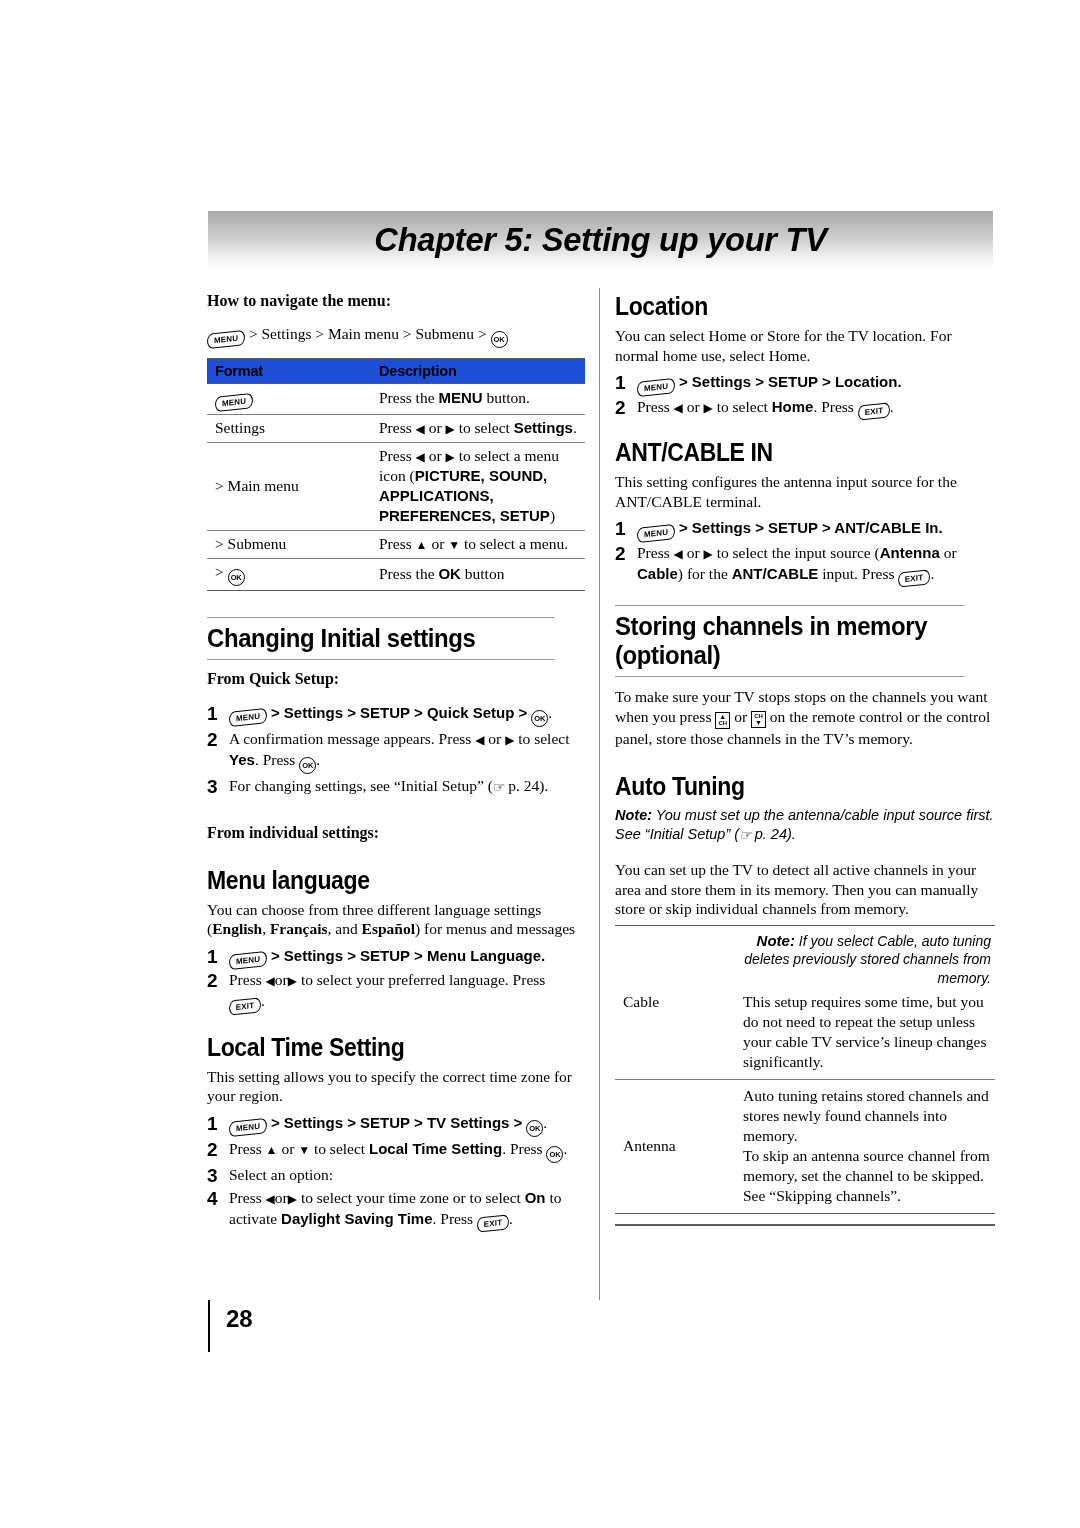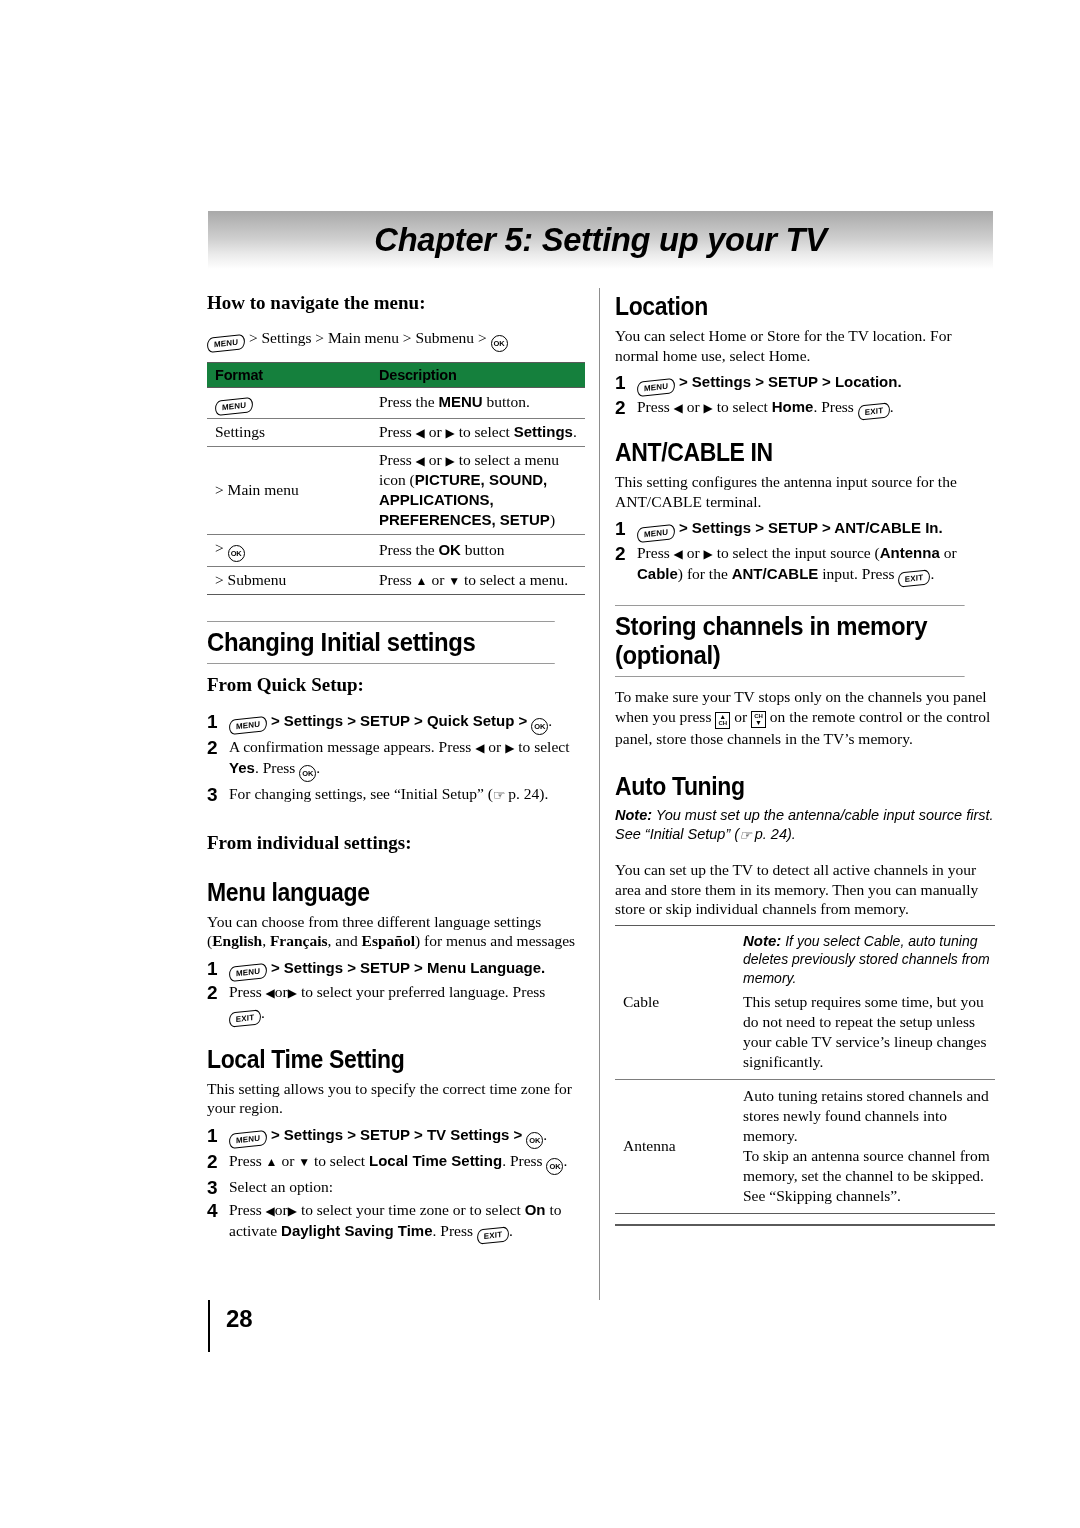--- a/index.html
+++ b/index.html
@@ -27,21 +27,21 @@
     transform:scaleX(.96);
   }
 
   
   .col{position:absolute;top:292px;}
   .col-left{left:149px;width:378px;}
   .col-right{left:557px;width:380px;}
   .col-divider{position:absolute;left:541px;top:288px;width:1px;height:1012px;background:#8d8d8d;}
 
   .lead-bold{
-    font-family:"Liberation Serif",serif;font-weight:bold;font-size:19px;
+    font-family:"Liberation Serif",serif;font-weight:bold;font-size:16px;
     margin:0 0 14px 0;
   }
   p.body{
     font-family:"Liberation Serif",serif;font-size:15.5px;line-height:19.5px;
     margin:0 0 6px 0;
   }
   p.navline{
     font-family:"Liberation Serif",serif;font-size:15.5px;line-height:20px;
     margin:0 0 10px 0;
   }
@@ -132,41 +132,42 @@
   .arrowL,.arrowR,.arrowU,.arrowD{
     display:inline-block;font-size:12px;line-height:1;vertical-align:0px;
   }
 
   
   table.doc{
     border-collapse:collapse;width:100%;margin:6px 0 0 0;
     border-top:1.6px solid #5a5a5a;
   }
   table.doc th{
-    background:#15803d;
+    background:#1d4ed8;
     font-family:"Liberation Sans",sans-serif;font-weight:bold;font-size:14.5px;
     text-align:left;padding:4px 0 4px 8px;
     border-bottom:1.6px solid #5a5a5a;
     letter-spacing:-.2px;
   }
   table.doc td{
     font-family:"Liberation Serif",serif;font-size:15.5px;line-height:20px;
     padding:3px 6px 4px 8px;vertical-align:middle;
     border-bottom:1.3px solid #7d7d7d;
   }
   table.doc tr:last-child td{border-bottom:1.6px solid #5a5a5a;}
   table.doc td.c1{width:150px;}
   table.doc td b{font-family:"Liberation Sans",sans-serif;font-size:15px;font-weight:bold;}
 
   table.opt td{vertical-align:middle;padding:6px 4px 7px 8px;}
   table.opt td.c1{width:108px;}
 
   .note-i{
     font-family:"Liberation Sans",sans-serif;font-style:italic;font-size:14px;
     line-height:18.5px;
+    text-align:right;
   }
   .note-i b{font-style:italic;font-weight:bold;}
   .note-blk{
     font-family:"Liberation Sans",sans-serif;font-style:italic;font-size:14.5px;
     line-height:19px;margin:0 0 6px 0;
   }
   .note-blk b{font-weight:bold;font-style:italic;}
 
   .rule-thin{height:1.6px;background:#5a5a5a;margin:10px 0 8px 0;}
 
@@ -217,31 +218,31 @@
             <span>Press </span><span class="arrowL">◀</span> or <span class="arrowR">▶</span><span> to select </span><b>Settings</b><span>.</span>
           </td>
         </tr>
         <tr>
           <td class="c1">&gt; Main menu</td>
           <td>
             <span>Press </span><span class="arrowL">◀</span> or <span class="arrowR">▶</span><span> to select a menu icon (</span><b>PICTURE, SOUND, APPLICATIONS, PREFERENCES, SETUP</b><span>)</span>
           </td>
         </tr>
         <tr>
+          <td class="c1">&gt; Submenu</td>
+          <td>
+            <span>Press </span><span class="arrowU">▲</span> or <span class="arrowD">▼</span><span> to select a menu.</span>
+          </td>
+        </tr>
+        <tr>
           <td class="c1">
             <span>&gt; </span><span class="btn-ok">OK</span>
           </td>
           <td>
             <span>Press the </span><b>OK</b><span> button</span>
-          </td>
-        </tr>
-        <tr>
-          <td class="c1">&gt; Submenu</td>
-          <td>
-            <span>Press </span><span class="arrowU">▲</span> or <span class="arrowD">▼</span><span> to select a menu.</span>
           </td>
         </tr>
       </tbody>
         </table>
     </div>
 
     <div class="gap-l"></div>
 
     <div class="sec">
       <h2 class="major">Changing Initial settings</h2>
@@ -382,21 +383,21 @@
 
     <div class="gap-m"></div>
 
     <div class="sec">
       <h2 class="major two-line">
         <span>Storing channels in memory</span><br>
         <span>(optional)</span>
       </h2>
       <div class="gap-s"></div>
       <p class="body">
-        <span>To make sure your TV stops only on the channels you panel when you press </span><span class="btn-ch"><span class="g ar">▲</span><span class="g">CH</span></span><span> or </span><span class="btn-ch"><span class="g">CH</span><span class="g ar">▼</span></span><span> on the remote control or the control panel, store those channels in the TV’s memory.</span>
+        <span>To make sure your TV stops stops on the channels you want when you press </span><span class="btn-ch"><span class="g ar">▲</span><span class="g">CH</span></span><span> or </span><span class="btn-ch"><span class="g">CH</span><span class="g ar">▼</span></span><span> on the remote control or the control panel, store those channels in the TV’s memory.</span>
       </p>
     </div>
 
     <div class="gap-m"></div>
 
     <div class="sec">
       <h3 class="minor">Auto Tuning</h3>
       <p class="note-blk">
         <b>Note:</b><span> You must set up the antenna/cable input source first. See “Initial Setup” (</span><span class="hand">☞</span><span> p. 24).</span>
       </p>

